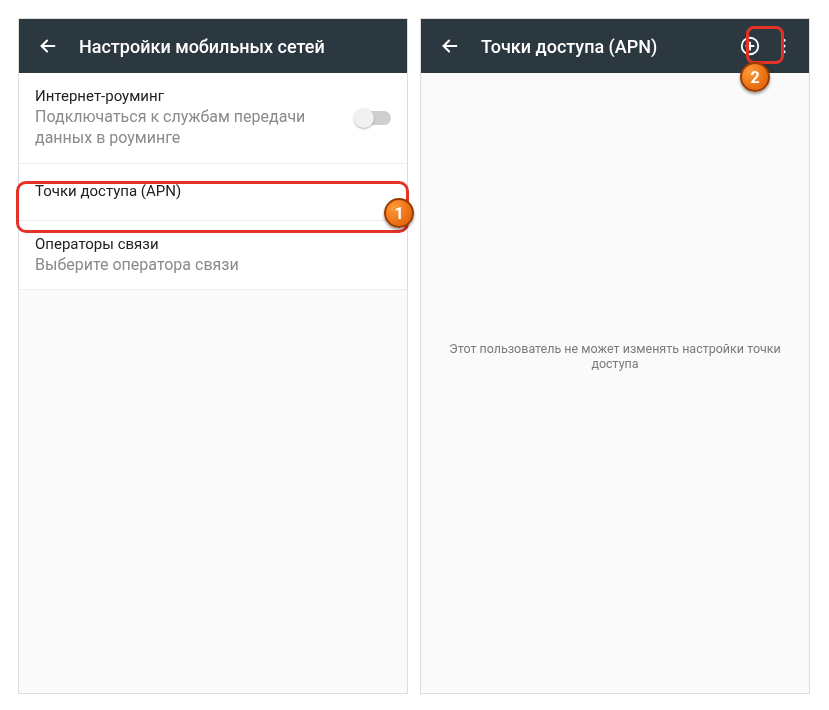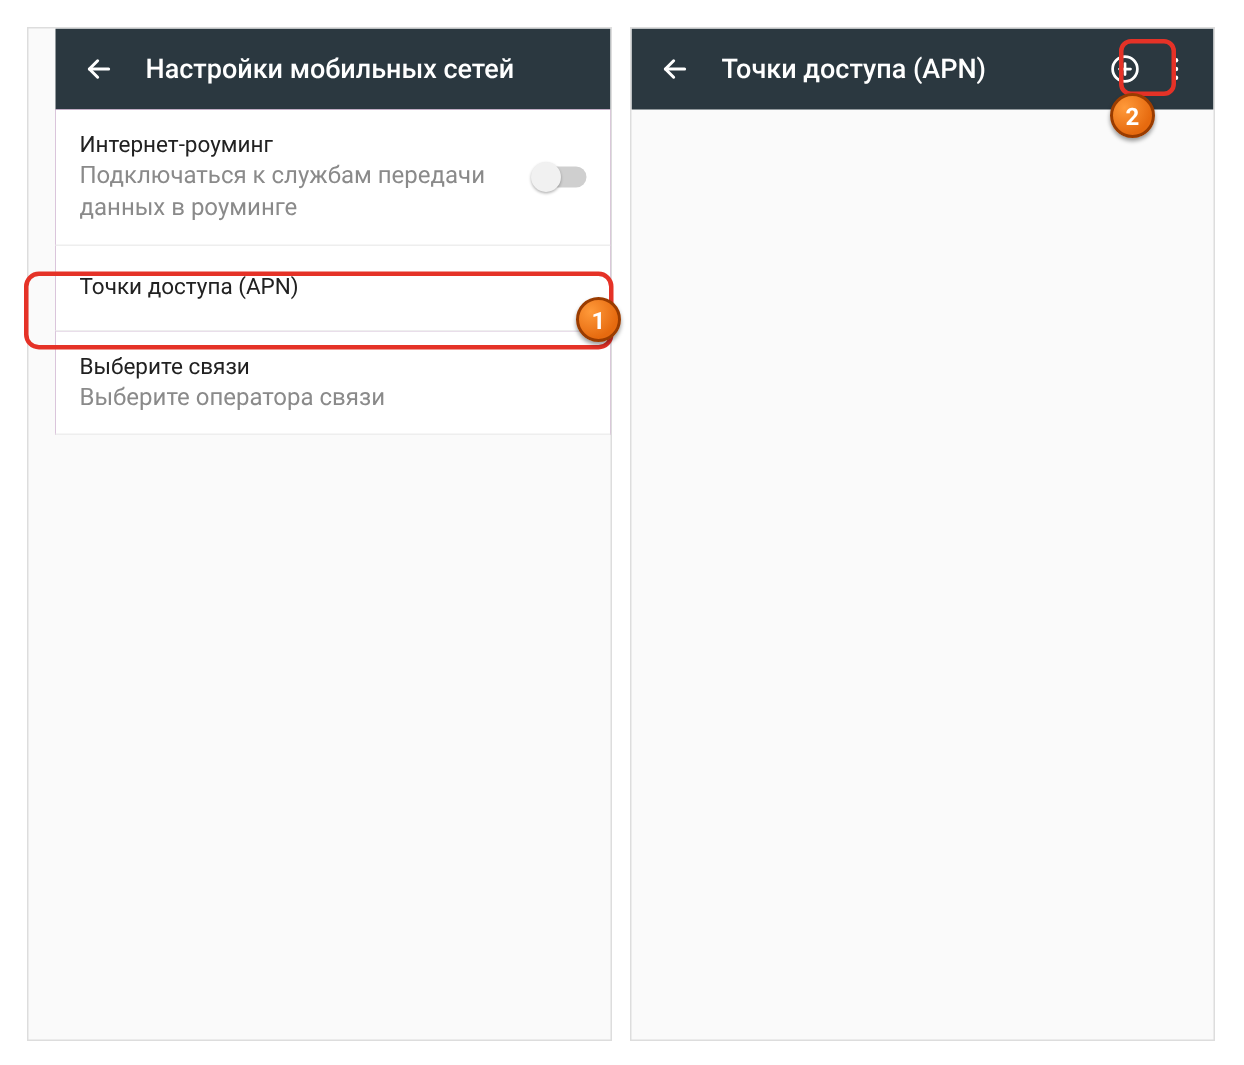--- a/index.html
+++ b/index.html
@@ -15,21 +15,20 @@
     position: absolute;
     background: #fafafa;
     border: 1px solid #ddd;
     overflow: hidden;
   }
   .screen-left {
     left: 18px;
     top: 18px;
     width: 390px;
     height: 676px;
-    padding-left: 18px;
   }
   .screen-right {
     left: 420px;
     top: 18px;
     width: 390px;
     height: 676px;
   }
   .appbar {
     background: #2b3840;
     color: #ffffff;
@@ -163,21 +162,21 @@
       <div class="subtitle">Подключаться к службам передачи данных в роуминге</div>
       <div class="toggle"></div>
     </div>
 
 
     <div class="setting-row" style="padding-top:18px;padding-bottom:18px;">
       <div class="title">Точки доступа (APN)</div>
     </div>
 
     <div class="setting-row">
-      <div class="title">Выберите связи</div>
+      <div class="title">Операторы связи</div>
       <div class="subtitle">Выберите оператора связи</div>
     </div>
   </div>
 </div>
 
 <div class="screen screen-right">
   <div class="appbar">
     <div class="back-btn">
       <svg width="22" height="22" viewBox="0 0 24 24" fill="none" stroke="currentColor" stroke-width="2.2" stroke-linecap="round" stroke-linejoin="round">
           <path d="M19 12H5"></path>
@@ -193,19 +192,20 @@
     </div>
     <div class="icon-btn">
       <svg width="20" height="20" viewBox="0 0 24 24" fill="currentColor">
           <circle cx="12" cy="5" r="1.8"></circle>
           <circle cx="12" cy="12" r="1.8"></circle>
           <circle cx="12" cy="19" r="1.8"></circle>
         </svg>
     </div>
   </div>
 
+  <div class="empty-msg">Этот пользователь не может изменять настройки точки доступа</div>
 </div>
 
 <div class="highlight-row" style="left:16px; top:181px; width:393px; height:52px;"></div>
 <div class="badge" style="left:384px; top:198px;">1</div>
 
 <div class="highlight-icon" style="left:746px; top:26px; width:38px; height:38px;"></div>
 <div class="badge" style="left:740px; top:62px;">2</div>
 
 </body></html>

